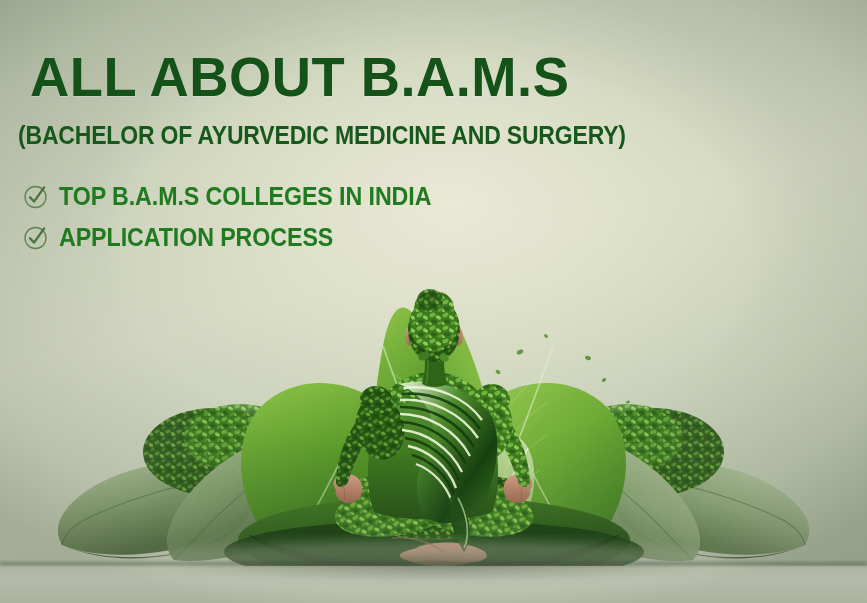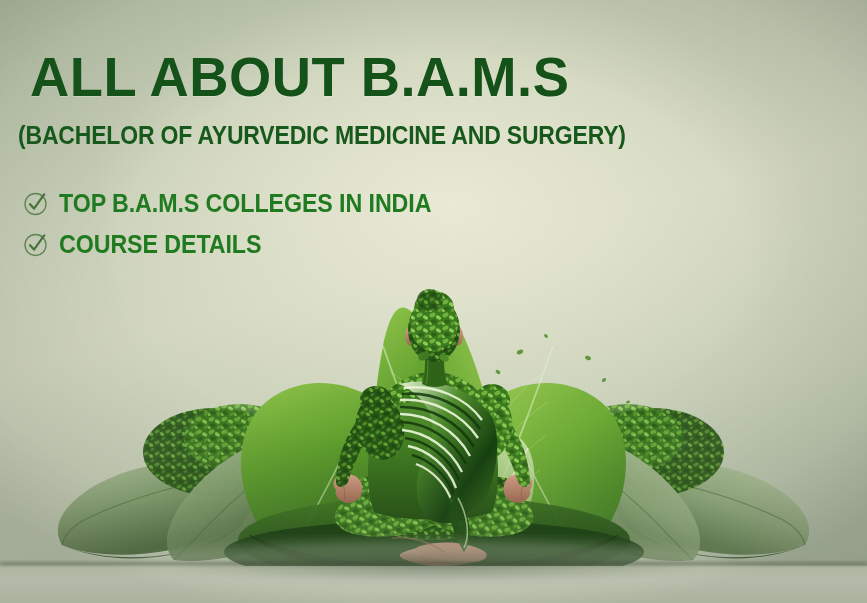--- a/index.html
+++ b/index.html
@@ -69,21 +69,21 @@
     font-weight:bold;
     color:#17581c;
     letter-spacing:-0.2px;
     transform:scaleX(0.92);
     transform-origin:left center;
     white-space:nowrap;
   }
 
   .bullets { position:absolute; left:22px; top:182px; }
   .bullet {
-    display:flex; align-items:center;
+    display:flex; align-items:flex-start;
     height:41px;
   }
   .check {
     width:28px; height:28px;
     flex:0 0 28px;
     margin-right:9px;
     position:relative;
     opacity:0.95;
   }
   .check svg { display:block; width:28px; height:28px; }
@@ -385,29 +385,29 @@
       <div class="bullet">
         <span class="check">
           <svg viewBox="0 0 28 28" xmlns="http://www.w3.org/2000/svg">
             <circle cx="13.5" cy="15" r="10.5" fill="none" stroke="#5a7f4e" stroke-width="1.3"></circle>
             <path d="M8 15.2 L12 19.6 L22.2 5.4" fill="none" stroke="#3f6d35" stroke-width="2.2" stroke-linecap="round" stroke-linejoin="round"></path>
           </svg>
         </span>
         <span class="bullet-label">TOP B.A.M.S COLLEGES IN INDIA</span>
       </div>
 
-
-
       <div class="bullet">
         <span class="check">
           <svg viewBox="0 0 28 28" xmlns="http://www.w3.org/2000/svg">
             <circle cx="13.5" cy="15" r="10.5" fill="none" stroke="#5a7f4e" stroke-width="1.3"></circle>
             <path d="M8 15.2 L12 19.6 L22.2 5.4" fill="none" stroke="#3f6d35" stroke-width="2.2" stroke-linecap="round" stroke-linejoin="round"></path>
           </svg>
         </span>
-        <span class="bullet-label">COURSE DETAILS</span>
+        <span class="bullet-label">APPLICATION PROCESS</span>
       </div>
+
+
 
 
     </div>
   </div>
 
 </div>
 
 </body></html>

